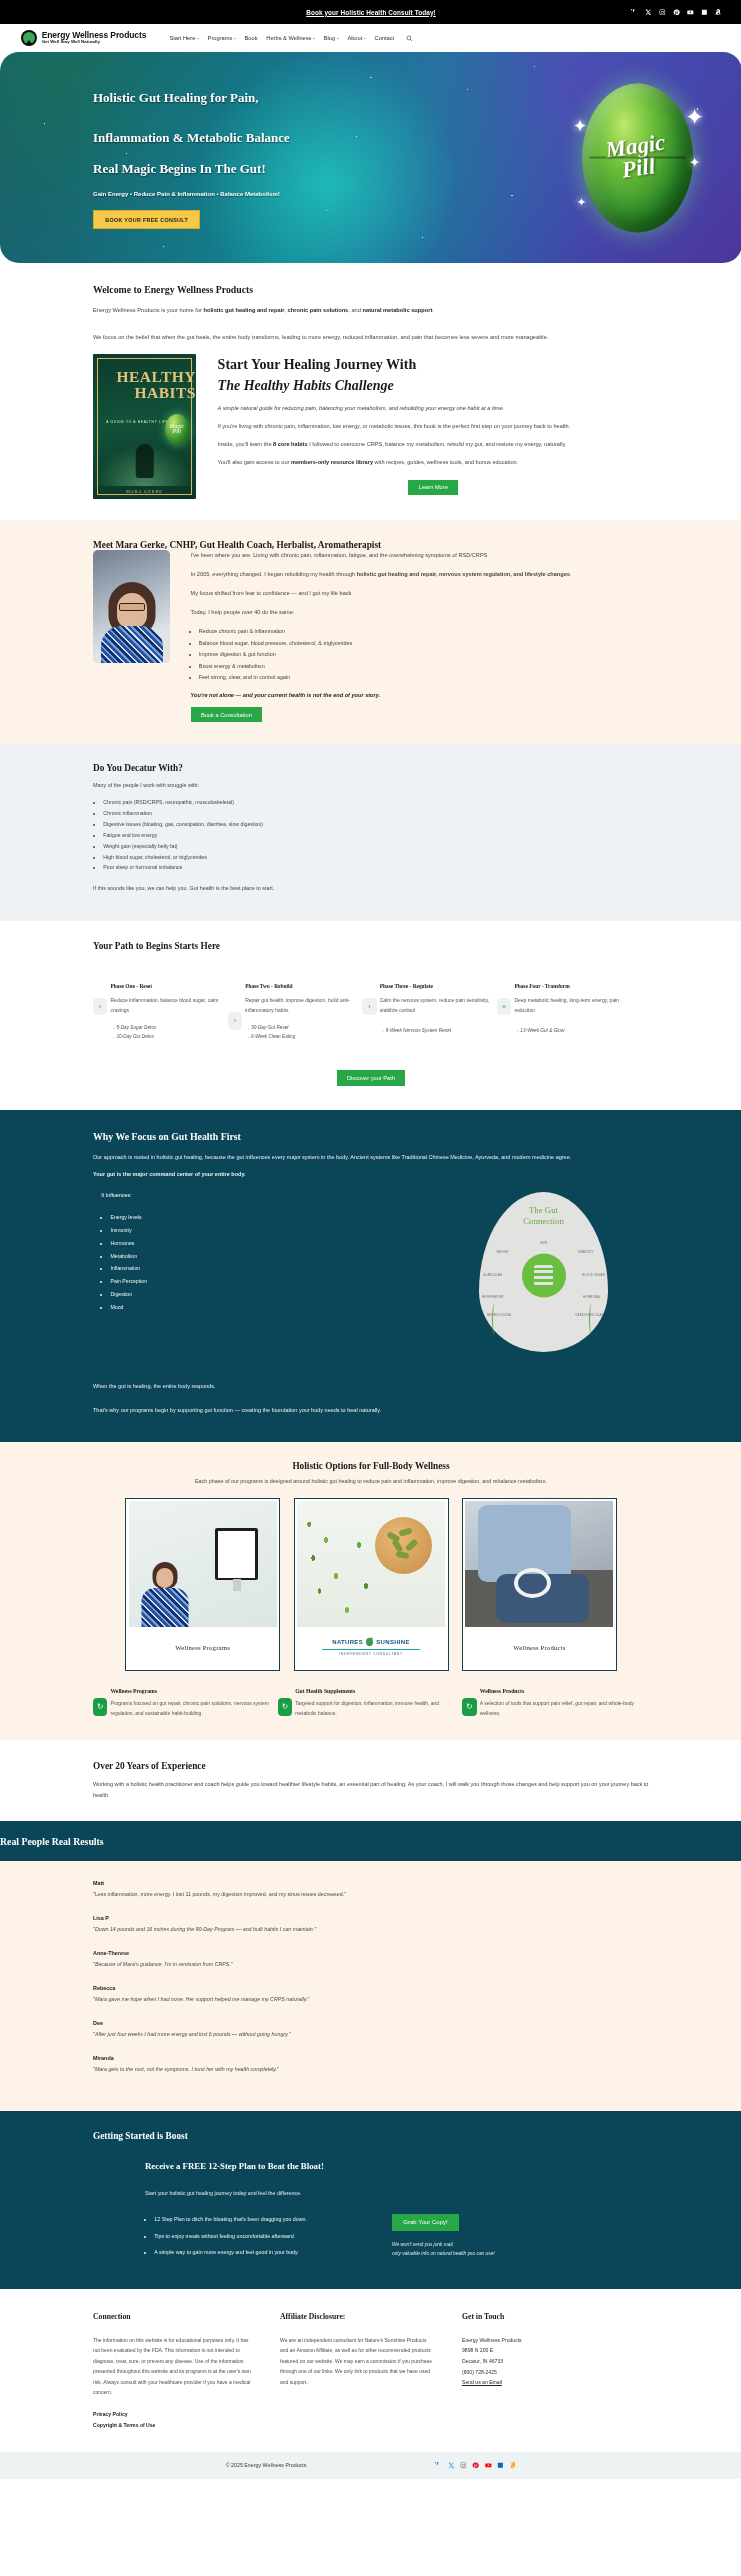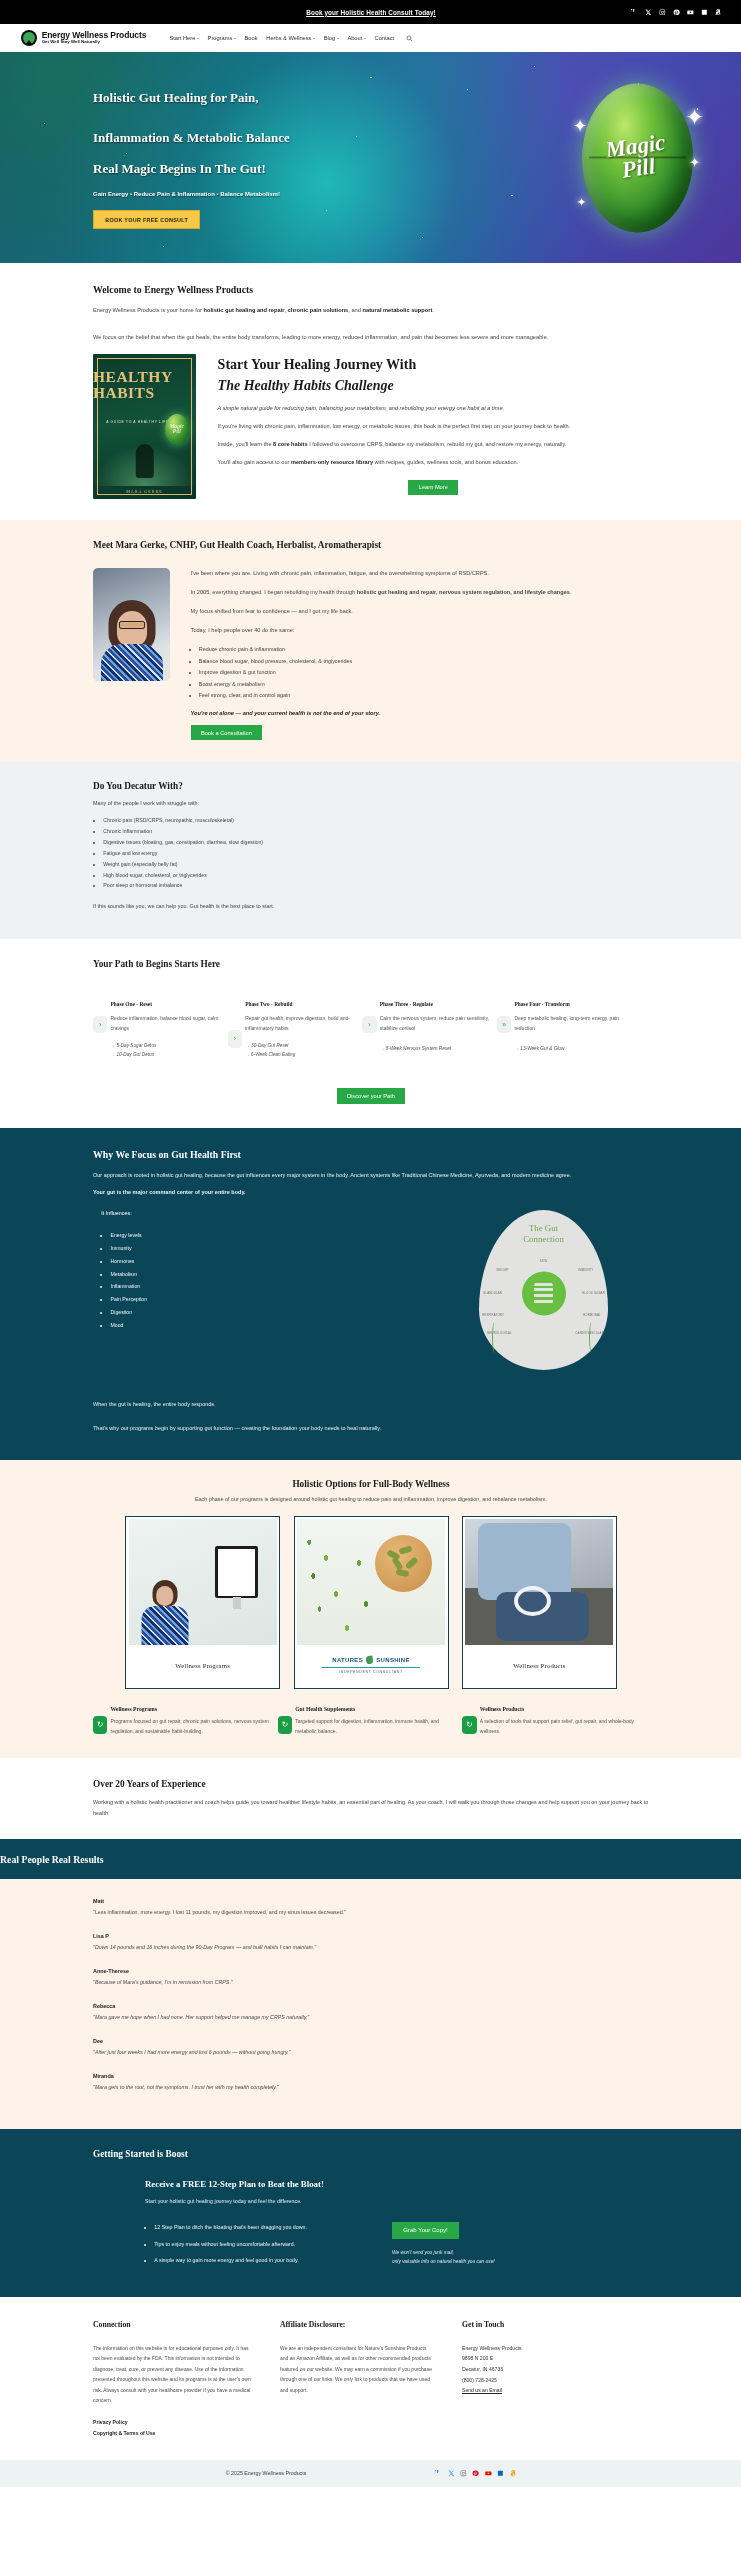--- a/index.html
+++ b/index.html
@@ -29,21 +29,21 @@
   .nav a{font-size:5.7px;color:#2f2f2f;text-decoration:none;display:flex;align-items:center;gap:1.5px;white-space:nowrap}
   .caret{width:0;height:0;border-left:1.5px solid transparent;border-right:1.5px solid transparent;border-top:1.8px solid #6d6d6d;display:inline-block;position:relative;top:0.5px}
   .srch{margin-left:3.1px;cursor:pointer;display:flex}
 
   
   .hero{height:211px;position:relative;overflow:hidden;
      background:
       radial-gradient(circle at 44% 62%, rgba(31,197,190,.85) 0%, rgba(19,132,150,.45) 30%, rgba(0,0,0,0) 62%),
       radial-gradient(circle at 78% 20%, rgba(93,70,190,.75) 0%, rgba(0,0,0,0) 55%),
       radial-gradient(circle at 8% 10%, rgba(24,112,92,.9) 0%, rgba(0,0,0,0) 50%),
-      linear-gradient(130deg,#1a4d6e 0%,#16628a 28%,#127f93 50%,#2a4d9e 74%,#4a2f8f 100%);}
+      linear-gradient(130deg,#1a4d6e 0%,#16628a 28%,#127f93 50%,#2a4d9e 74%,#4a2f8f 100%); border-radius: 19px;}
   .stars{position:absolute;inset:0;
     background-image:
       radial-gradient(0.8px 0.8px at 12% 16%, #ffe9a8 60%, transparent 61%),
       radial-gradient(1px 1px at 26% 9%, #fff6cf 60%, transparent 61%),
       radial-gradient(0.7px 0.7px at 38% 22%, #fff 60%, transparent 61%),
       radial-gradient(1.2px 1.2px at 50% 12%, #ffe08a 60%, transparent 61%),
       radial-gradient(0.8px 0.8px at 63% 18%, #fff 60%, transparent 61%),
       radial-gradient(1px 1px at 72% 7%, #ffe9a8 60%, transparent 61%),
       radial-gradient(0.8px 0.8px at 86% 15%, #fff 60%, transparent 61%),
       radial-gradient(0.9px 0.9px at 94% 27%, #ffeeb0 60%, transparent 61%),
@@ -78,39 +78,39 @@
   .sec{padding:20.6px 0}
   .sec h2{font-size:9.8px;margin-bottom:10.3px}
   .sec p{font-size:5.7px;line-height:1.95;color:#454545;margin-bottom:8.8px}
   .sec p b{color:#1e1e1e}
 
   
   .book-row{display:flex;gap:21.6px;align-items:flex-start;margin-top:11.3px}
   .book-cover{width:103px;height:145px;flex:none;border-radius:1px;overflow:hidden;position:relative;
      background:linear-gradient(170deg,#0d3b2b 0%,#11523a 45%,#0a3326 100%);}
   .book-cover .frame{position:absolute;inset:4.1px;border:1px solid #d9b86a}
-  .book-cover .bt{position:absolute;left:0;right:0;top:15.5px;text-align:left;color:#e3c279;
+  .book-cover .bt{position:absolute;left:0;right:0;top:15.5px;text-align:right;color:#e3c279;
      font-family:"Liberation Serif",serif;font-weight:700;font-size:15.5px;line-height:1.02;letter-spacing:0.5px}
   .book-cover .bs{position:absolute;left:5.2px;right:5.2px;top:66px;text-align:center;color:#efe3c6;font-size:3.3px;letter-spacing:0.7px;text-transform:uppercase}
   .book-cover .bfig{position:absolute;left:50%;bottom:20.6px;transform:translateX(-50%);width:18.5px;height:34px;background:#071d14;border-radius:9.3px 9.3px 3.1px 3.1px;opacity:.85}
   .book-cover .bglow{position:absolute;left:0;right:0;bottom:13.4px;height:41px;background:radial-gradient(ellipse at 50% 100%, rgba(140,230,150,.45), transparent 70%)}
   .book-cover .bauth{position:absolute;left:0;right:0;bottom:4.6px;text-align:center;color:#e3c279;font-size:4.1px;letter-spacing:1px;font-family:"Liberation Serif",serif}
   .book-cover .bpill{position:absolute;right:7.2px;top:60px;width:24px;height:31px;border-radius:50%;background:radial-gradient(ellipse at 35% 25%,#bfe86b,#2f8b2a 60%,#0e4f18);
      display:flex;align-items:center;justify-content:center;color:#fff;font-family:"Liberation Serif",serif;font-style:italic;font-size:5.7px;line-height:1;text-align:center;box-shadow:0 0 8.2px rgba(140,255,140,.5)}
   .book-txt{flex:1}
   .book-txt h3{font-size:14px;line-height:1.5}
   .book-txt h3 .ital{font-style:italic;display:block}
   .book-txt .lead{font-style:italic;font-size:5.6px;line-height:1.95;color:#3d3d3d;margin:7.2px 0 7.2px}
   .book-txt p{font-size:5.6px;line-height:1.95;color:#454545;margin-bottom:7.2px}
   .btn-green{display:inline-block;background:#27a745;color:#fff;font-size:5.7px;padding:4.6px 10.3px;text-decoration:none;cursor:pointer;border:0}
   .center{text-align:center}
 
   
   .mara{background:#fdf3e9;padding:20.6px 0 21.6px}
-  .mara h2{font-size:9.3px;margin-bottom:18px}
+  .mara h2{font-size:9.3px;margin-bottom:0}
   .mara-row{display:flex;gap:20.6px;align-items:flex-start}
   .mara-photo{width:77px;height:113px;flex:none;border-radius:5.2px;overflow:hidden;position:relative;background:linear-gradient(#8d97a5,#c6ccd4)}
   .mara-photo .bgsky{position:absolute;inset:0;background:linear-gradient(160deg,#6f7d8d 0%,#aab4c0 40%,#dfe3e7 75%,#e9e4dc 100%)}
   .mara-photo .hair{position:absolute;left:50%;top:28%;transform:translateX(-50%);width:47px;height:54px;background:#4a3024;border-radius:24px 24px 20.6px 20.6px}
   .mara-photo .face{position:absolute;left:50%;top:38%;transform:translateX(-50%);width:30px;height:36px;background:#e0b79a;border-radius:15px 15px 13.4px 13.4px}
   .mara-photo .glass{position:absolute;left:50%;top:47%;transform:translateX(-50%);width:26px;height:7.7px;border:1px solid #2b2118;border-radius:2.1px;background:rgba(190,150,90,.35)}
   .mara-photo .body{position:absolute;left:50%;bottom:0;transform:translateX(-50%);width:62px;height:37px;border-radius:20.6px 20.6px 0 0;
        background:repeating-linear-gradient(45deg,#2b4fa0 0 2.6px,#6ea6dc 2.6px 4.6px,#15306b 4.6px 7.2px,#cfe0f2 7.2px 8.8px)}
   .mara-txt{flex:1}
   .mara-txt p{font-size:5.6px;line-height:1.95;color:#454545;margin-bottom:8.2px}
@@ -212,21 +212,21 @@
   .results{background:#fdf3e9;padding:18.5px 0 20.6px}
   .tm{margin-bottom:15.5px}
   .tm .nm{font-size:5.4px;font-weight:700;color:#232323;margin-bottom:4.1px}
   .tm .qt{font-size:5.3px;font-style:italic;color:#4a4a4a;line-height:1.8}
   .tm.plain .qt{font-style:normal}
 
   
   .gs{background:#0b4558;color:#fff;padding:19.6px 0 25px}
   .gs h2{color:#fff;font-size:9.3px;margin-bottom:20.6px}
   .gs-inner{padding-left:52px}
-  .gs h3{color:#fff;font-family:"Liberation Serif",serif;font-size:8.8px;margin-bottom:9px}
+  .gs h3{color:#fff;font-family:"Liberation Serif",serif;font-size:8.8px;margin-bottom:19px}
   .gs .sub{font-size:5.3px;color:#e6eff1;margin-bottom:17.5px}
   .gs-cols{display:flex;gap:25px;align-items:flex-start}
   .gs-list{width:222px}
   .gs-list ul{margin-left:9.3px}
   .gs-list li{font-size:5.3px;line-height:2;color:#eef5f6;margin-bottom:6.2px}
   .gs-cta .btn-green{font-size:6px;padding:5.7px 11.3px}
   .gs-note{font-size:4.8px;font-style:italic;color:#dfeaec;margin-top:10.3px;line-height:1.8}
 
   
   .foot{background:#fff;padding:23px 0 18.5px}

